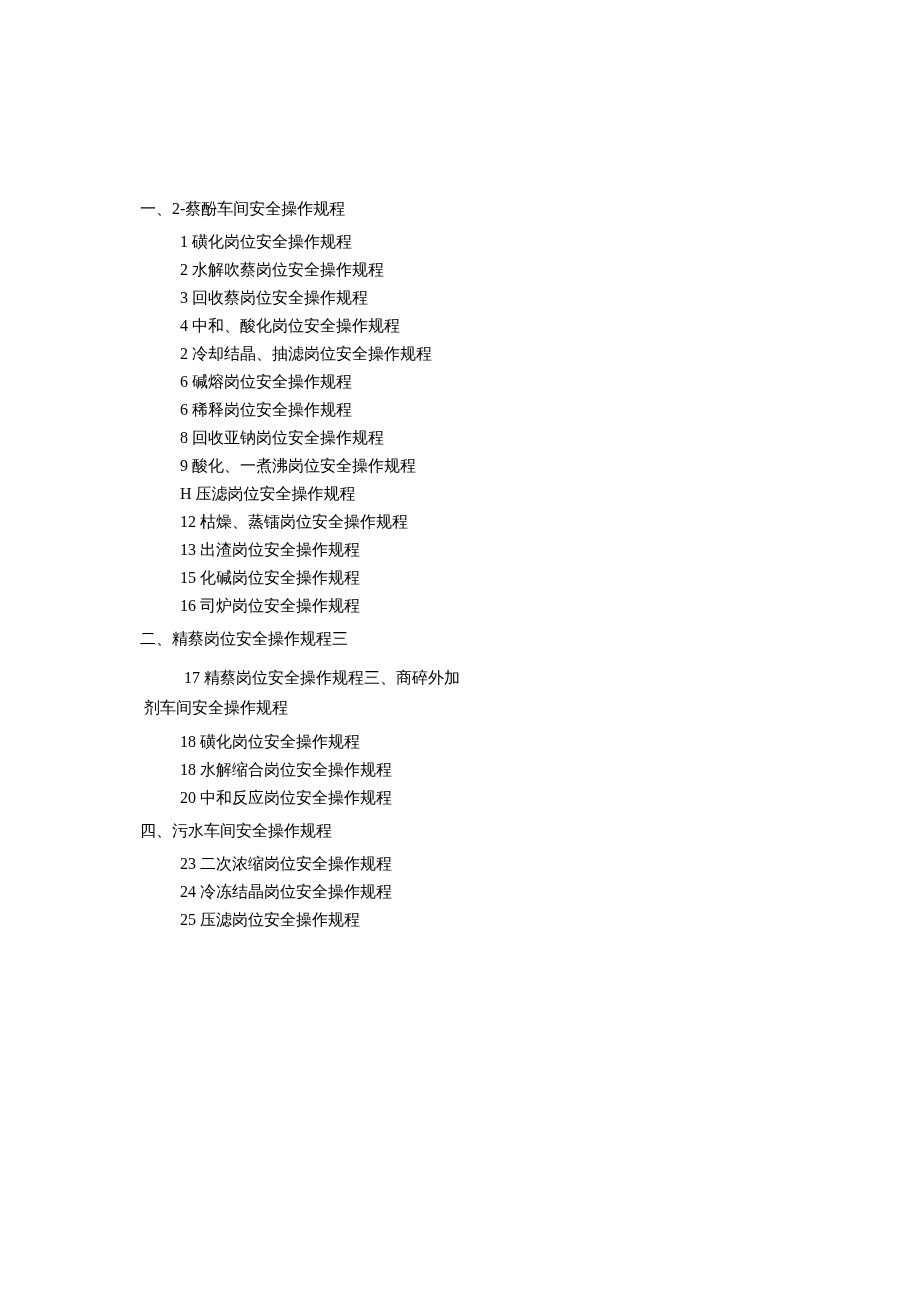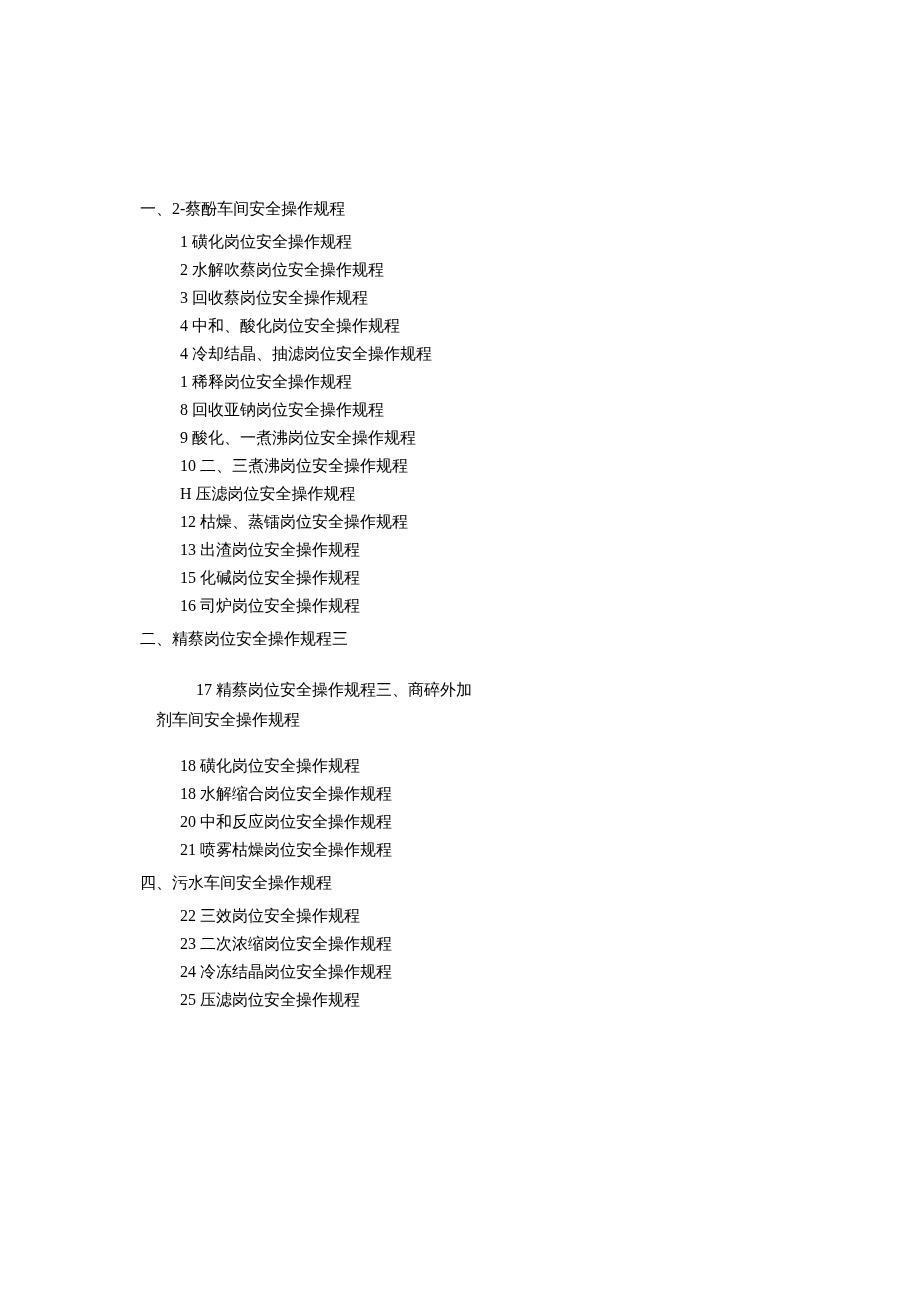--- a/index.html
+++ b/index.html
@@ -20,21 +20,21 @@
   .section-heading {
     margin: 0;
     padding: 0;
     line-height: 2.4;
   }
   .list-item {
     padding-left: 40px;
     line-height: 1.75;
   }
   .post-list-para {
-    margin: 16px;
+    margin: 4px;
     padding: 0;
     line-height: 1.9;
     max-width: 320px;
   }
   .post-list-para-inner {
     display: block;
   }
   .indent-first {
     text-indent: 40px;
   }
@@ -42,41 +42,39 @@
 </head>
 <body>
 
 <div class="page">
 
   <div class="section-heading">一、2-蔡酚车间安全操作规程</div>
   <div class="list-item">1 磺化岗位安全操作规程</div>
   <div class="list-item">2 水解吹蔡岗位安全操作规程</div>
   <div class="list-item">3 回收蔡岗位安全操作规程</div>
   <div class="list-item">4 中和、酸化岗位安全操作规程</div>
-  <div class="list-item">4 冷却结晶、抽滤岗位安全操作规程</div>
-  <div class="list-item">1 稀释岗位安全操作规程</div>
+  <div class="list-item">2 冷却结晶、抽滤岗位安全操作规程</div>
+  <div class="list-item">6 碱熔岗位安全操作规程</div>
+  <div class="list-item">6 稀释岗位安全操作规程</div>
   <div class="list-item">8 回收亚钠岗位安全操作规程</div>
   <div class="list-item">9 酸化、一煮沸岗位安全操作规程</div>
-  <div class="list-item">10 二、三煮沸岗位安全操作规程</div>
   <div class="list-item">H 压滤岗位安全操作规程</div>
   <div class="list-item">12 枯燥、蒸镭岗位安全操作规程</div>
   <div class="list-item">13 出渣岗位安全操作规程</div>
   <div class="list-item">15 化碱岗位安全操作规程</div>
   <div class="list-item">16 司炉岗位安全操作规程</div>
 
   <div class="section-heading">二、精蔡岗位安全操作规程三</div>
 
   <div class="post-list-para">
     <span class="post-list-para-inner indent-first">17 精蔡岗位安全操作规程三、商碎外加剂车间安全操作规程</span>
   </div>
 
   <div class="list-item">18 磺化岗位安全操作规程</div>
   <div class="list-item">18 水解缩合岗位安全操作规程</div>
   <div class="list-item">20 中和反应岗位安全操作规程</div>
-  <div class="list-item">21 喷雾枯燥岗位安全操作规程</div>
 
   <div class="section-heading">四、污水车间安全操作规程</div>
-  <div class="list-item">22 三效岗位安全操作规程</div>
   <div class="list-item">23 二次浓缩岗位安全操作规程</div>
   <div class="list-item">24 冷冻结晶岗位安全操作规程</div>
   <div class="list-item">25 压滤岗位安全操作规程</div>
 
 </div>
 
 </body></html>

